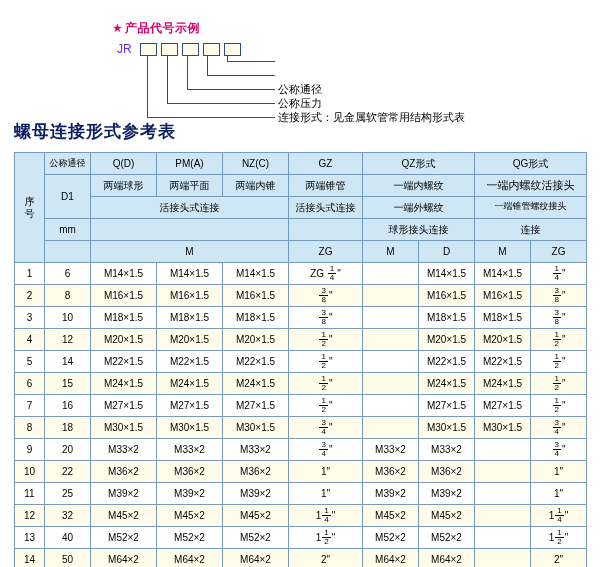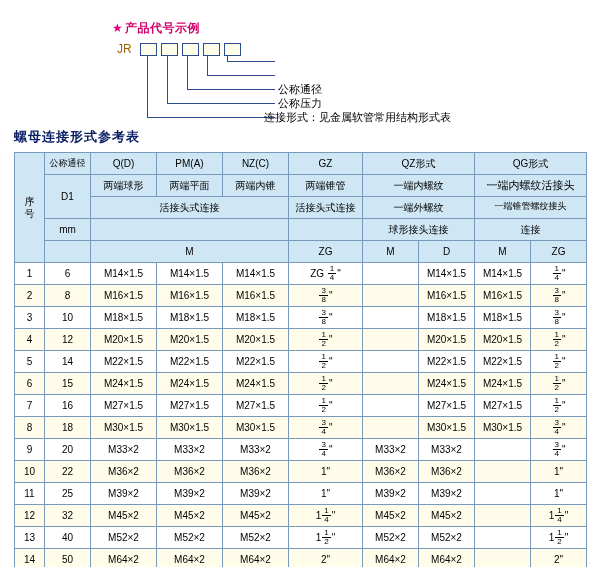--- a/index.html
+++ b/index.html
@@ -36,21 +36,21 @@
     font-size: 12px;
     color: #d1006b;
     font-weight: bold;
     letter-spacing: 0.5px;
   }
   .jr-label {
     position: absolute;
     left: 117px;
     top: 42px;
     font-size: 12px;
-    color: #a16207;
+    color: #6d28d9;
   }
   .code-boxes {
     position: absolute;
     left: 140px;
     top: 43px;
     display: flex;
     gap: 4px;
   }
   .code-boxes span {
     display: block;
@@ -70,22 +70,22 @@
     font-size: 11px;
     color: #000;
     white-space: nowrap;
     line-height: 12px;
   }
 
   
   .section-title {
     position: absolute;
     left: 14px;
-    top: 128px;
-    font-size: 13px;
+    top: 120px;
+    font-size: 17px;
     font-weight: bold;
     color: #0a1f63;
     letter-spacing: 1px;
   }
 
   
   #tbl-wrap {
     position: absolute;
     left: 14px;
     top: 152px;
@@ -168,21 +168,21 @@
   <div class="leader" style="left:187px; top:89px; width:88px; height:1px; border-top-width:1px;"></div>
 
   <div class="leader" style="left:207px; top:55px; width:1px; height:20px; border-left-width:1px;"></div>
   <div class="leader" style="left:207px; top:75px; width:68px; height:1px; border-top-width:1px;"></div>
 
   <div class="leader" style="left:227px; top:55px; width:1px; height:6px; border-left-width:1px;"></div>
   <div class="leader" style="left:227px; top:61px; width:48px; height:1px; border-top-width:1px;"></div>
 
   <span class="legend" style="left:278px; top:83px;">公称通径</span>
   <span class="legend" style="left:278px; top:97px;text-align:right;">公称压力</span>
-  <span class="legend" style="left:264px; top:111px;text-align:right;">连接形式：见金属软管常用结构形式表</span>
+  <span class="legend" style="left:278px; top:111px;text-align:right;">连接形式：见金属软管常用结构形式表</span>
 </div>
 
 <div class="section-title">螺母连接形式参考表</div>
 
 <div id="tbl-wrap">
   <table>
     <colgroup>
       <col class="hdr-seq">
         <col class="hdr-dn">
       <col class="c-qd">

